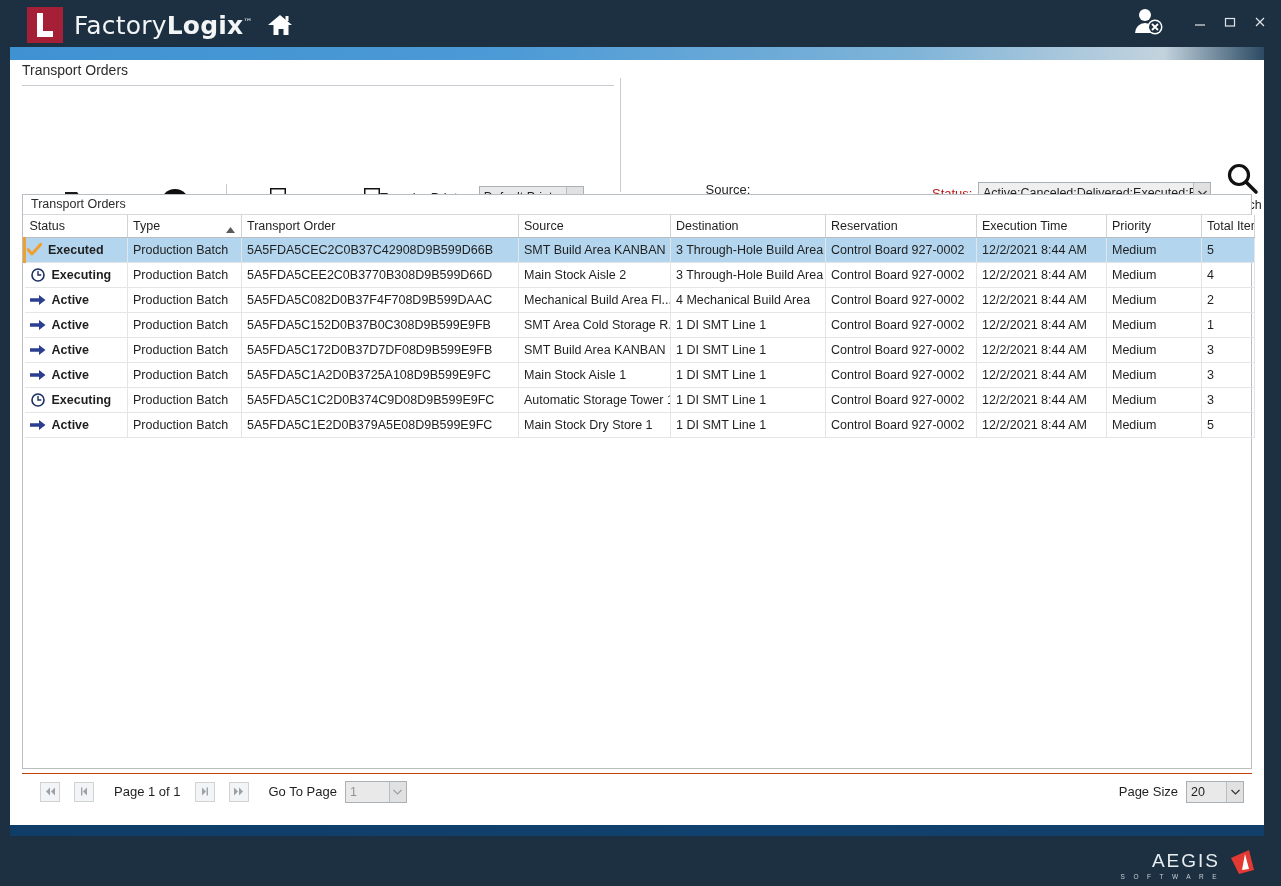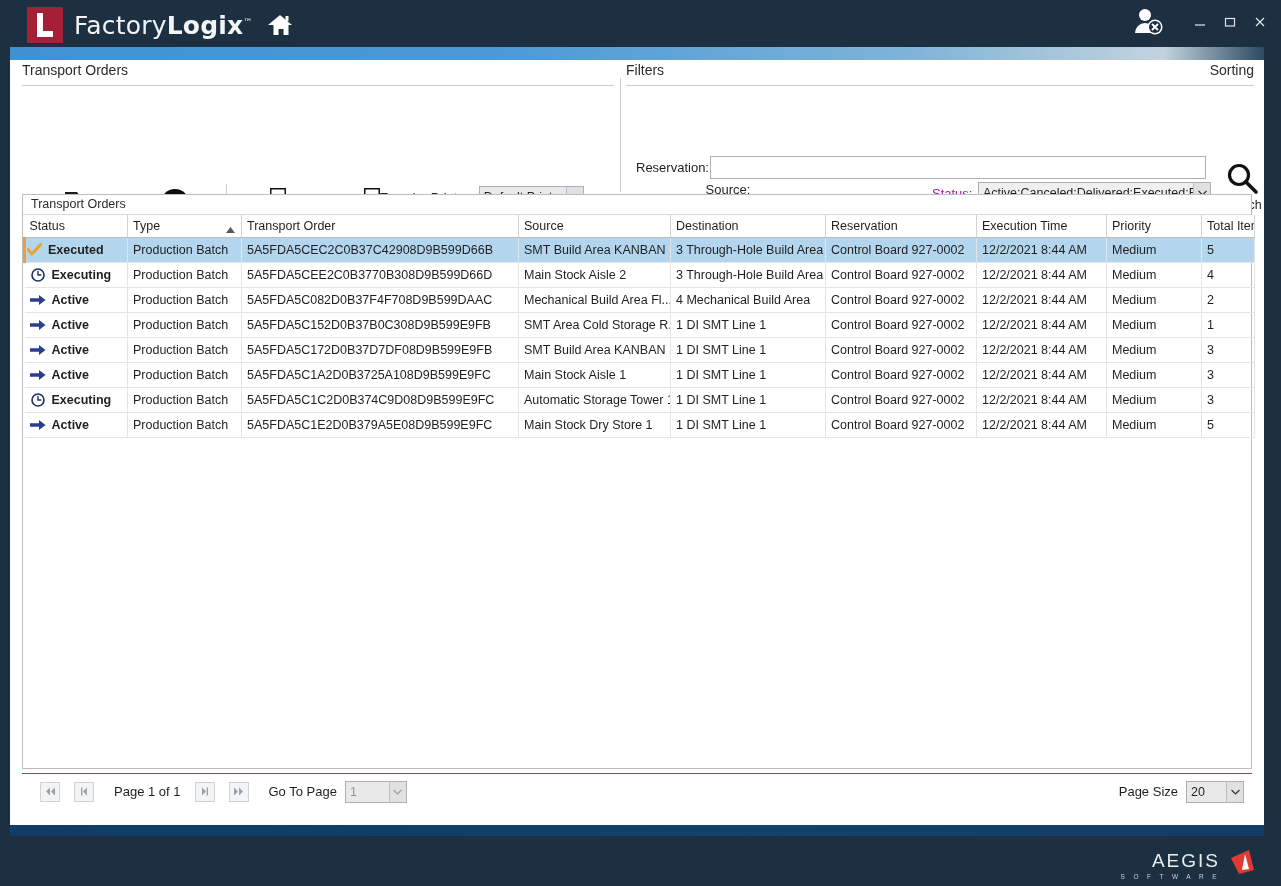--- a/index.html
+++ b/index.html
@@ -115,21 +115,21 @@
   #f-src { left: 626px; top: 122px; flex-direction: column; }
   #f-dst { left: 626px; top: 148px; }
   .f-lab { font-size: 13px; color: #1f1f1f; width: 74px; }
   #res-input {
     width: 496px; height: 23px; border: 1px solid #a9b0b6; background: #fff;
     font-family: "Liberation Sans", sans-serif; font-size: 13px; padding: 0 4px;
   }
   #src-combo, #dst-combo { width: 213px; }
   #f-status { position: absolute; left: 922px; top: 122px; display: flex; align-items: center; }
   #f-type   { position: absolute; left: 922px; top: 148px; display: flex; align-items: center; }
-  .f-lab2 { font-size: 13px; color: #a21caf; width: 40px; text-align: right; margin-right: 6px; }
+  .f-lab2 { font-size: 13px; color: #b91c1c; width: 40px; text-align: right; margin-right: 6px; }
   #status-combo, #type-combo { width: 233px; }
   #search-btn {
     position: absolute; left: 1205px; top: 100px; width: 54px;
     display: flex; flex-direction: column; align-items: center;
   }
   #search-btn .tb-label { margin-top: 0; }
 
   
   #grid-wrap {
     position: absolute; left: 12px; top: 134px; width: 1230px; height: 575px;
@@ -239,27 +239,20 @@
 
   <div id="top-area">
 
     <div id="orders-sec">
       <div class="sec-title">Transport Orders</div>
       <div class="rule"></div>
     </div>
 
     <div id="vert-divider"></div>
 
-    <div id="filters-sec">
-      <div id="filters-head">
-        <div class="sec-title">Filters</div>
-        <div class="sec-title">Sorting</div>
-      </div>
-      <div class="rule"></div>
-    </div>
 
 
     <div id="toolbar">
       <div class="tb-btn">
         <span class="tb-icon">
           <svg width="36" height="30" viewBox="0 0 36 30">
             <path d="M2 4 h12 l3 4 h17 v19 H2 Z" fill="#1a1a1a"></path>
             <rect x="12" y="10" width="20" height="15" fill="#ffffff"></rect>
             <path d="M16 17.5 l4 4 l8 -9" stroke="#1a1a1a" stroke-width="2.6" fill="none"></path>
           </svg>
@@ -313,24 +306,20 @@
       <div class="combo white-combo" style="width:105px;margin-left:6px;">
         <span class="cv">Default Printer</span>
         <span class="carrow">
           <svg width="9" height="6" viewBox="0 0 9 6">
               <path d="M0.5 1 L4.5 5 L8.5 1" stroke="#333" stroke-width="1.2" fill="none"></path>
             </svg>
         </span>
       </div>
     </div>
 
-    <div class="f-row" id="f-res">
-      <span class="f-lab">Reservation:</span>
-      <input id="res-input" type="text" value="" style="">
-    </div>
 
     <div class="f-row" id="f-src">
       <span class="f-lab">Source:</span>
       <div class="combo empty" id="src-combo">
         <span class="cv"></span>
         <span class="carrow">
           <svg width="9" height="6" viewBox="0 0 9 6">
               <path d="M0.5 1 L4.5 5 L8.5 1" stroke="#333" stroke-width="1.2" fill="none"></path>
             </svg>
         </span>

